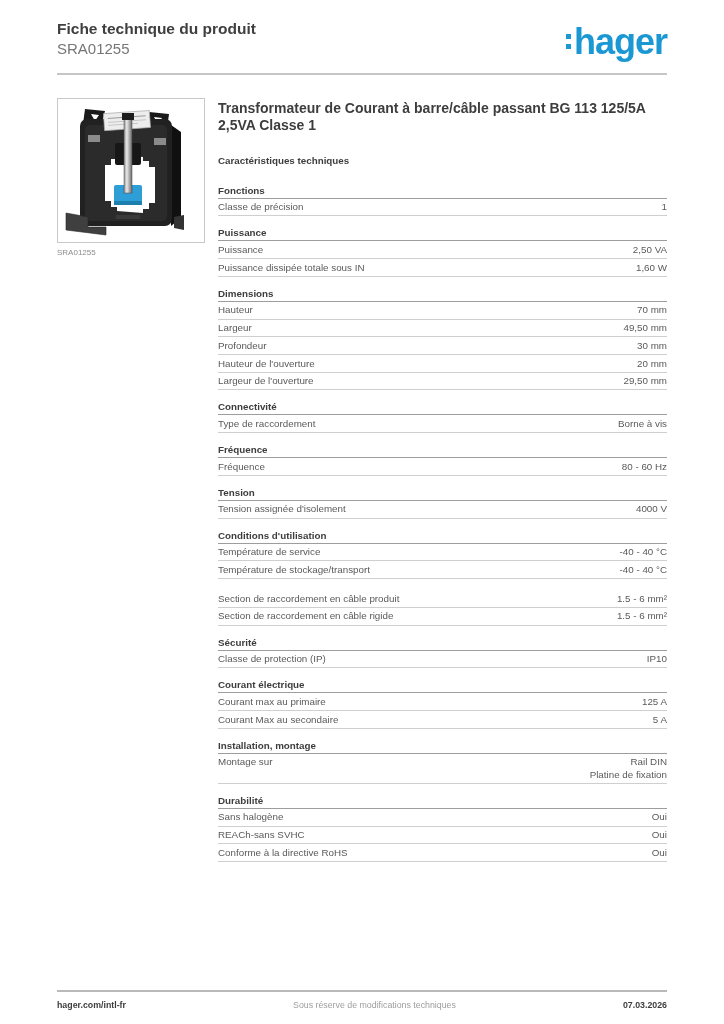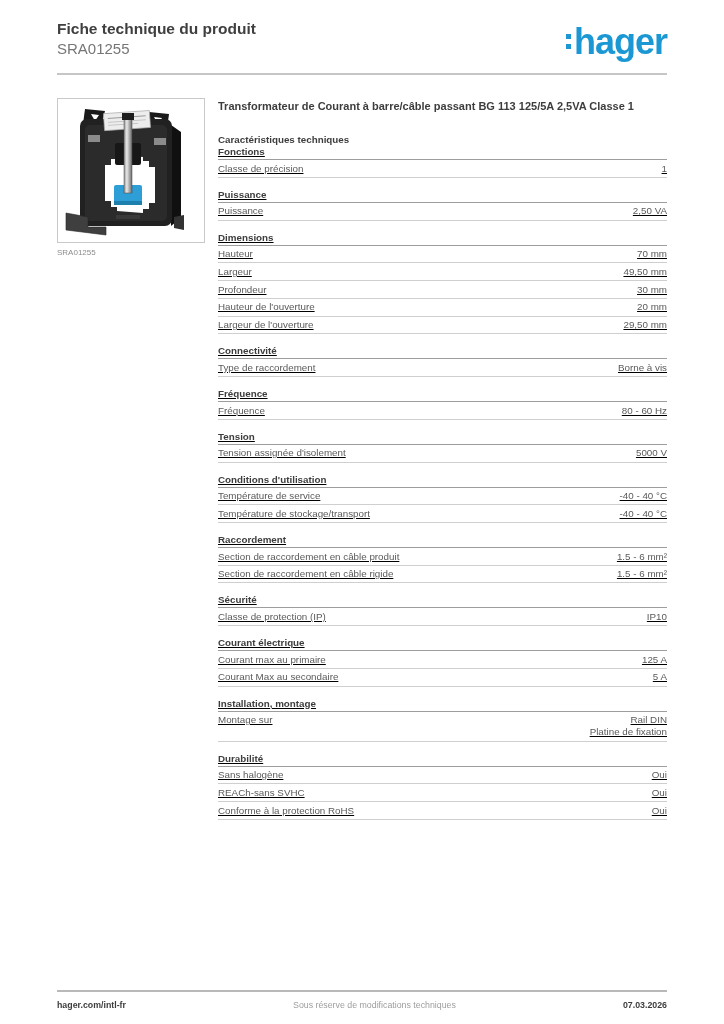--- a/index.html
+++ b/index.html
@@ -71,33 +71,33 @@
     overflow: hidden;
   }
   .image-caption {
     font-size: 8px;
     color: #8c8c8c;
     margin-top: 5px;
   }
 
   .right-col { flex: 1; min-width: 0; }
   .product-title {
-    font-size: 11px;
+    font-size: 14px;
     font-weight: bold;
     color: #3d3d3d;
     margin: 2px 0 0 0;
     line-height: 1.2;
   }
   .char-title {
     font-size: 9.8px;
     font-weight: bold;
     color: #3d3d3d;
     margin: 21px 0 0 0;
   }
-  .sections { margin-top: 1px; text-decoration: underline; }
+  .sections { margin-top: 19px; }
   .spec-section { margin-bottom: 11px; }
   .spec-heading {
     font-size: 9.8px;
     font-weight: bold;
     color: #3d3d3d;
     padding-bottom: 2px;
     border-bottom: 1px solid #9d9d9d;
   }
   .spec-row {
     display: flex;
@@ -219,20 +219,24 @@
 </section>
 
   <section class="spec-section">
     <div class="spec-heading">Puissance</div>
 
   <div class="spec-row">
     <span class="spec-label">Puissance</span>
     <span class="spec-value">2,50 VA</span>
   </div>
 
+  <div class="spec-row">
+    <span class="spec-label">Puissance dissipée totale sous IN</span>
+    <span class="spec-value">1,60 W</span>
+  </div>
 </section>
 
   <section class="spec-section">
     <div class="spec-heading">Dimensions</div>
 
   <div class="spec-row">
     <span class="spec-label">Hauteur</span>
     <span class="spec-value">70 mm</span>
   </div>
 
@@ -273,40 +277,39 @@
     <span class="spec-label">Fréquence</span>
     <span class="spec-value">80 - 60 Hz</span>
   </div>
 </section>
 
   <section class="spec-section">
     <div class="spec-heading">Tension</div>
 
   <div class="spec-row">
     <span class="spec-label">Tension assignée d'isolement</span>
-    <span class="spec-value">5000 V</span>
+    <span class="spec-value">4000 V</span>
   </div>
 </section>
 
   <section class="spec-section">
     <div class="spec-heading">Conditions d'utilisation</div>
 
   <div class="spec-row">
     <span class="spec-label">Température de service</span>
     <span class="spec-value">-40 - 40 °C</span>
   </div>
 
   <div class="spec-row">
     <span class="spec-label">Température de stockage/transport</span>
     <span class="spec-value">-40 - 40 °C</span>
   </div>
 </section>
 
   <section class="spec-section">
-    <div class="spec-heading">Raccordement</div>
 
   <div class="spec-row">
     <span class="spec-label">Section de raccordement en câble produit</span>
     <span class="spec-value">1.5 - 6 mm²</span>
   </div>
 
   <div class="spec-row">
     <span class="spec-label">Section de raccordement en câble rigide</span>
     <span class="spec-value">1.5 - 6 mm²</span>
   </div>
@@ -352,21 +355,21 @@
     <span class="spec-label">Sans halogène</span>
     <span class="spec-value">Oui</span>
   </div>
 
   <div class="spec-row">
     <span class="spec-label">REACh-sans SVHC</span>
     <span class="spec-value">Oui</span>
   </div>
 
   <div class="spec-row">
-    <span class="spec-label">Conforme à la protection RoHS</span>
+    <span class="spec-label">Conforme à la directive RoHS</span>
     <span class="spec-value">Oui</span>
   </div>
 </section>
 </div>
     </div>
 
   </div>
 
   <div class="footer">
     <div class="footer-rule"></div>

